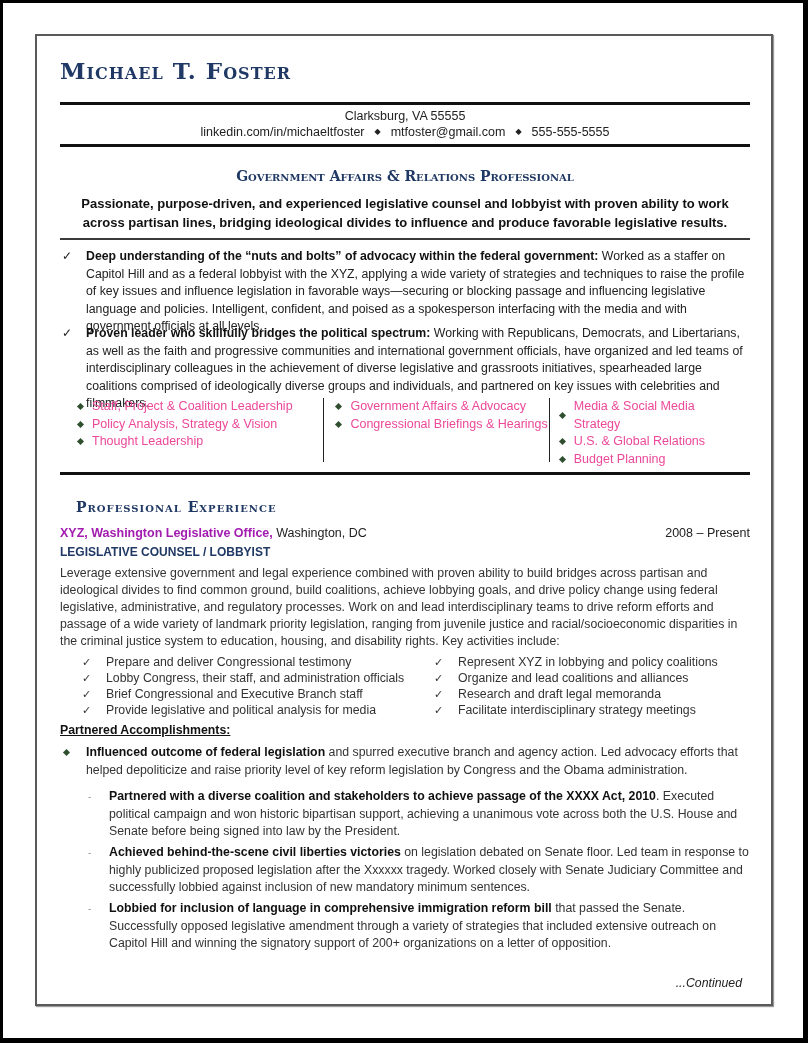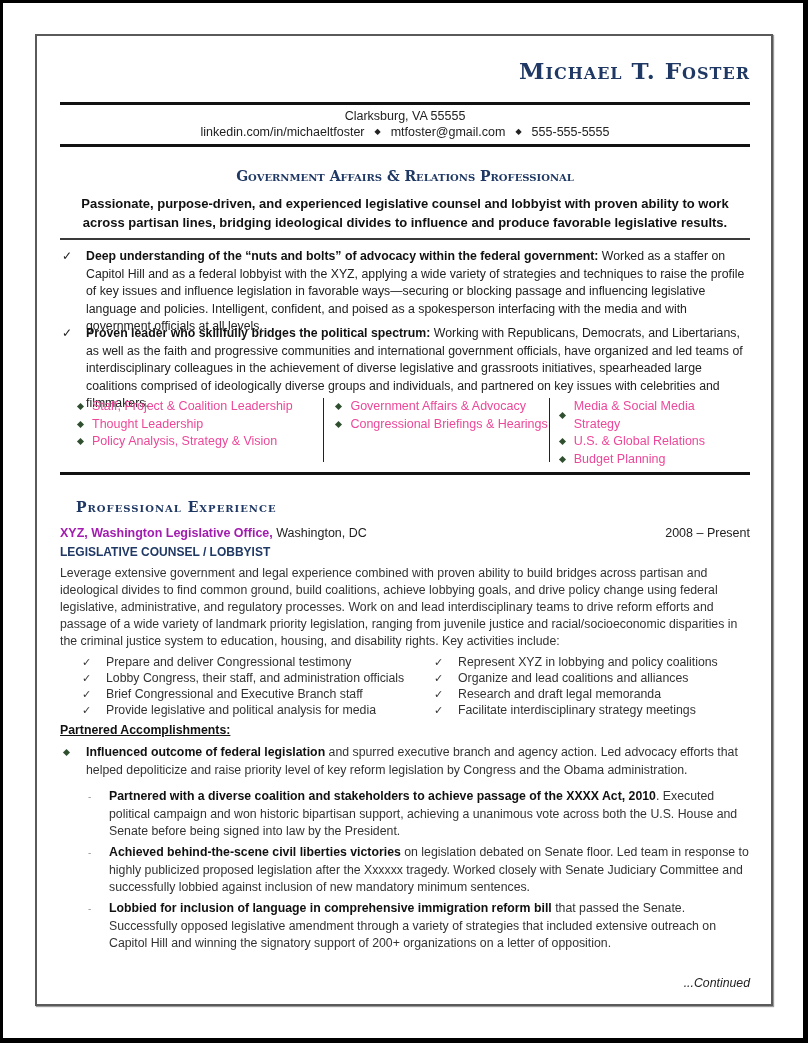--- a/index.html
+++ b/index.html
@@ -18,21 +18,21 @@
   }
   .page {
     position: absolute; left: 35px; top: 34px; width: 738px; height: 972px;
     box-sizing: border-box; border: 2px solid #5a5a5a;
     box-shadow: 1px 1px 1px #9a9a9a;
   }
   .content {
     position: absolute; left: 23px; top: 0; width: 690px;
   }
   .name {
-    position: absolute; top: 21px; left: 0; width: 690px; text-align: right;
+    position: absolute; top: 21px; left: 0; width: 690px; text-align: left;
     font-family: "DejaVu Serif", serif; font-weight: bold; color: #1f3864;
     font-size: 23px; letter-spacing: 1px; font-variant: small-caps;
   }
   .rule-thick { position: absolute; left: 0; width: 690px; height: 3px; background: #111; }
   .rule-thin { position: absolute; left: 0; width: 690px; height: 2px; background: #3a3a3a; }
   .contact-line {
     position: absolute; left: 0; width: 690px; text-align: center; font-size: 12.5px; color: #222;
   }
   .contact-line .sep { display: inline-block; margin: 0 10px; font-size: 8px; vertical-align: 2px; }
   .headline {
@@ -89,21 +89,21 @@
     font-size: 12.3px; line-height: 17.5px; color: #333;
   }
   .acc-main .diamond { position: absolute; left: 4px; top: 6px; margin: 0; }
   .acc-main b, .acc-sub b { color: #111; }
   .acc-sub {
     position: absolute; left: 0; width: 690px; padding-left: 49px; box-sizing: border-box;
     font-size: 12.3px; line-height: 17.5px; color: #333;
   }
   .acc-sub .dash { position: absolute; left: 28px; top: 0; color: #999; font-size: 10px; }
   .continued {
-    position: absolute; top: 940px; right: 0; font-size: 12.3px; font-style: italic; color: #222;
+    position: absolute; top: 940px; right: 8px; font-size: 12.3px; font-style: italic; color: #222;
   }
 </style>
 </head>
 <body>
 
 <div class="outer-frame"></div>
 
 <div class="page">
   <div class="content">
 
@@ -131,25 +131,25 @@
     </div>
 
     <div class="skills" style="left:0;">
       <div class="skill-col c1" style="padding-left:16px;box-sizing:border-box;width:260px;">
         <div class="skill-item">
             <span class="diamond"></span>
             <span>Staff, Project &amp; Coalition Leadership</span>
           </div>
         <div class="skill-item">
             <span class="diamond"></span>
+            <span>Policy Analysis, Strategy &amp; Vision</span>
+          </div>
+        <div class="skill-item">
+            <span class="diamond"></span>
             <span>Thought Leadership</span>
-          </div>
-        <div class="skill-item">
-            <span class="diamond"></span>
-            <span>Policy Analysis, Strategy &amp; Vision</span>
           </div>
       </div>
       <div class="skill-col c2">
         <div class="skill-item">
             <span class="diamond"></span>
             <span>Government Affairs &amp; Advocacy</span>
           </div>
         <div class="skill-item">
             <span class="diamond"></span>
             <span>Congressional Briefings &amp; Hearings</span>

